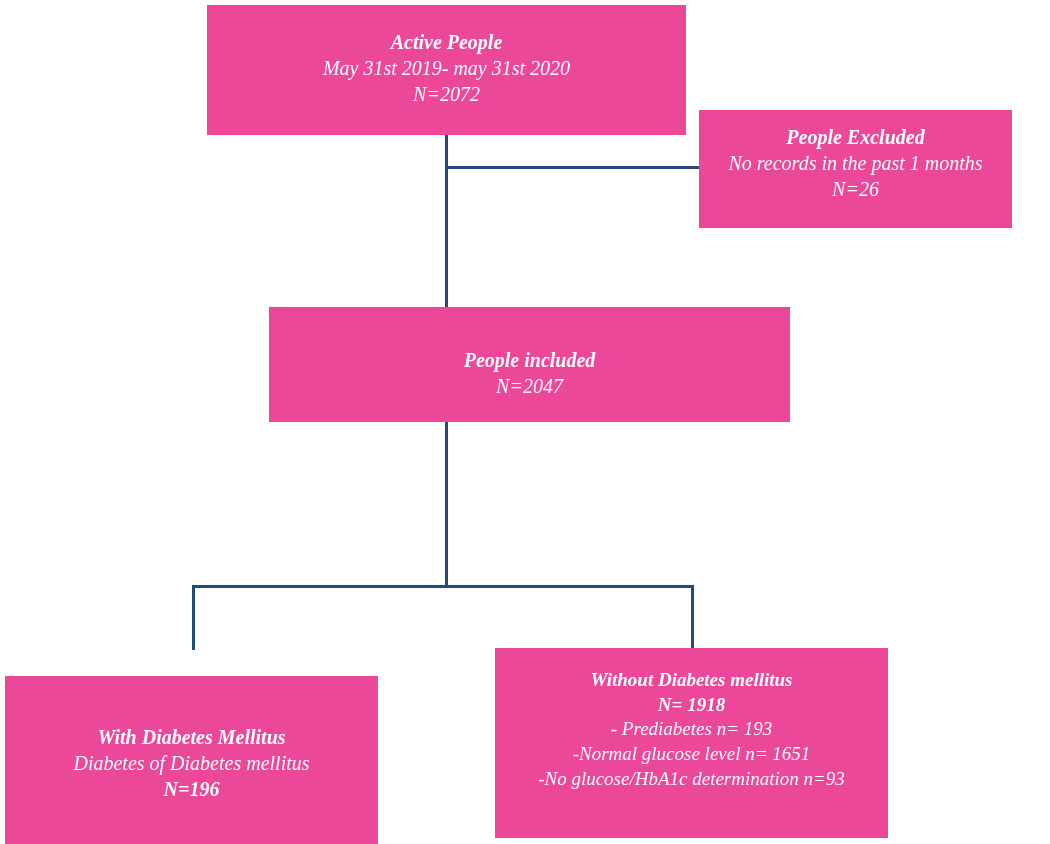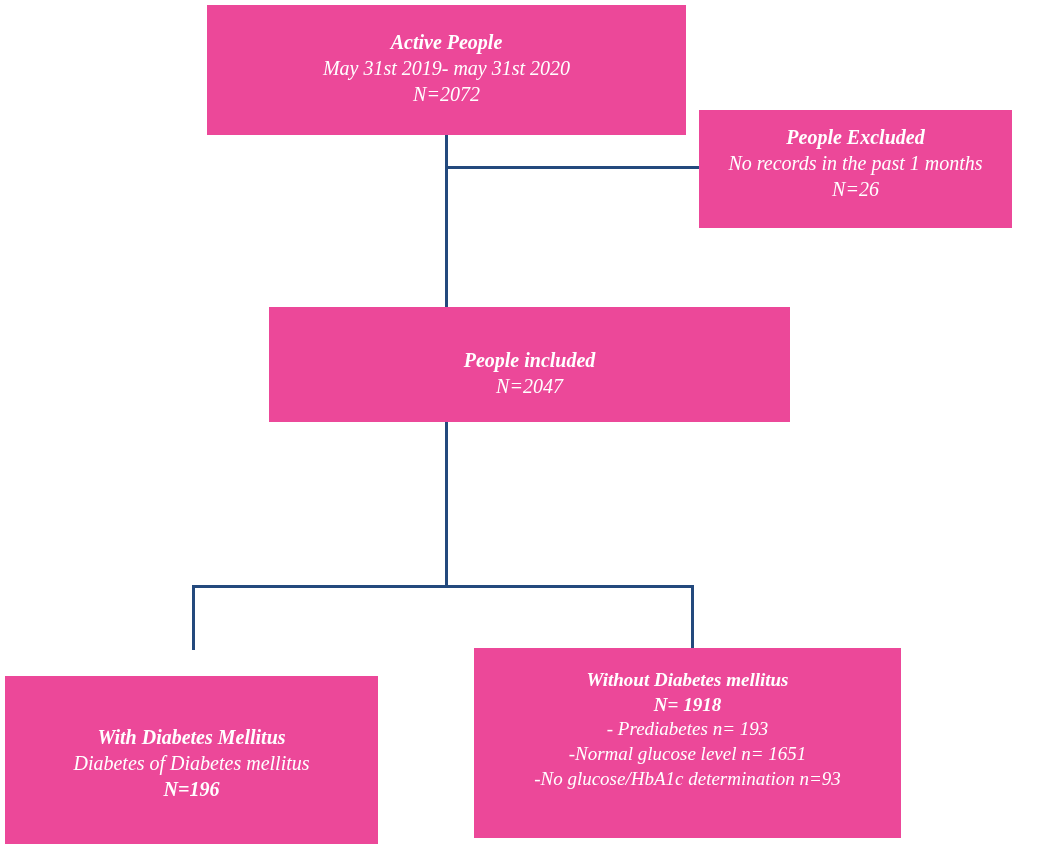--- a/index.html
+++ b/index.html
@@ -44,21 +44,21 @@
   #node-people-included {
     left: 221px; top: 307px; width: 521px; height: 115px;
     padding-top: 40px;
     margin-left: 48px;
   }
   #node-with-dm {
     left: 5px; top: 676px; width: 373px; height: 187px;
     padding-top: 48px;
   }
   #node-without-dm {
-    left: 474px; top: 648px; width: 427px; height: 190px;
+    left: 495px; top: 648px; width: 393px; height: 190px;
     padding-top: 20px;
   }
   #node-without-dm .line { font-size: 19px; }
 
   
   .conn {
     position: absolute;
     background: #23497D;
   }
   .v { width: 3px; }

